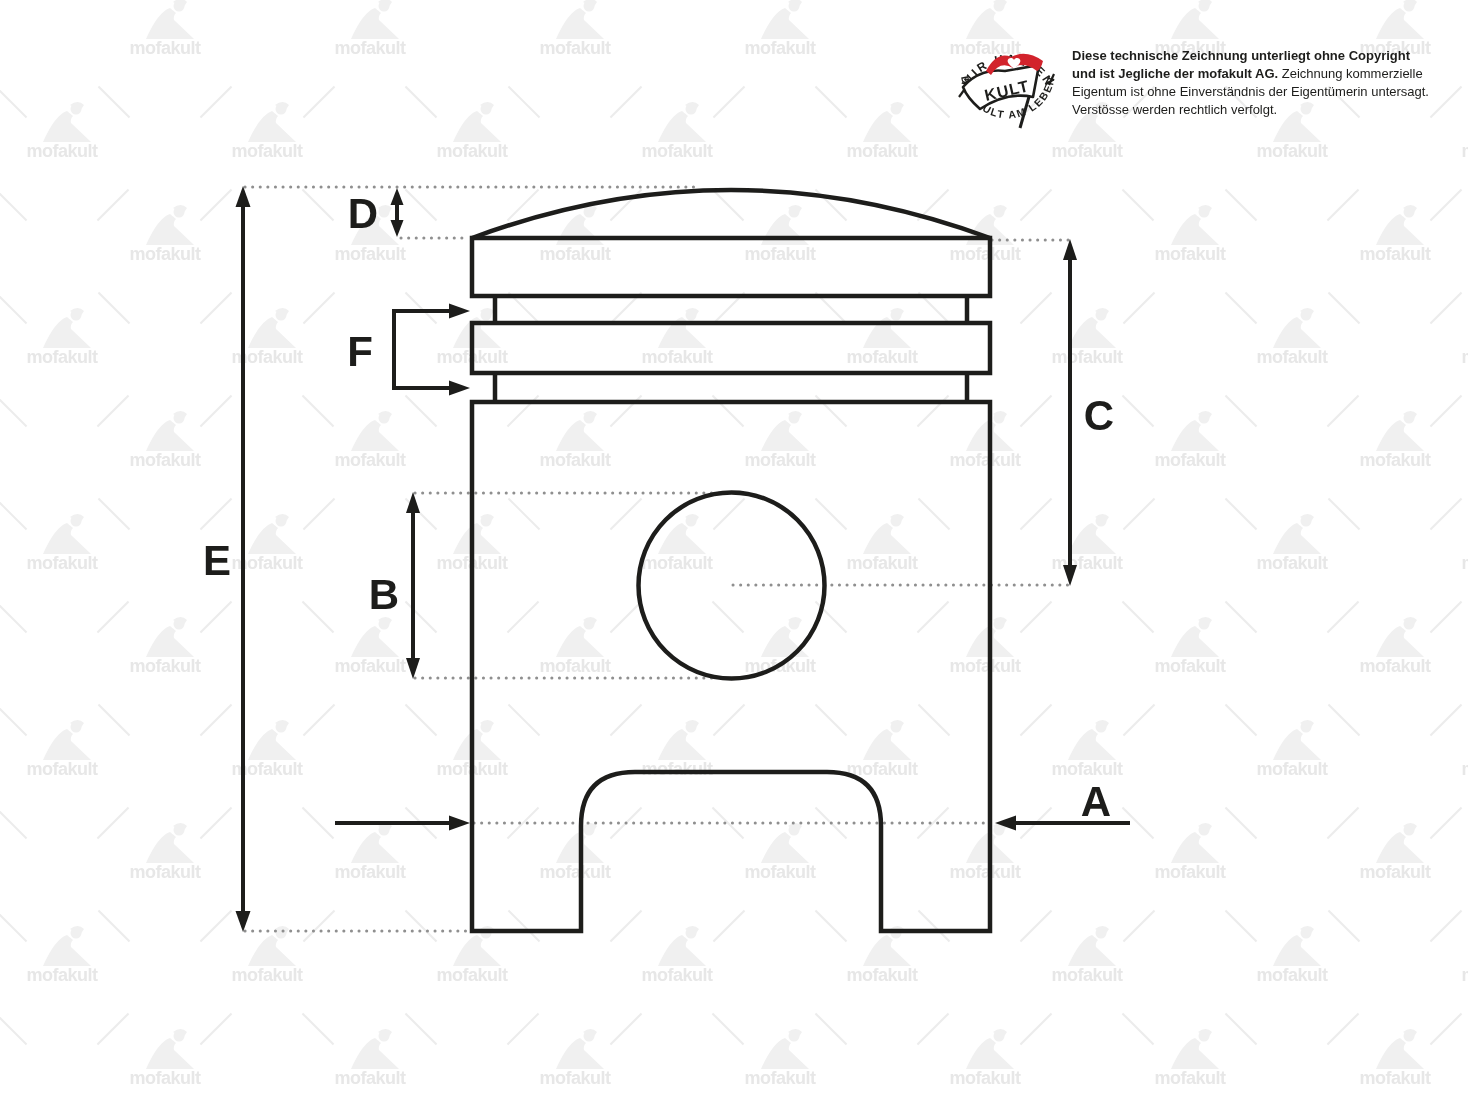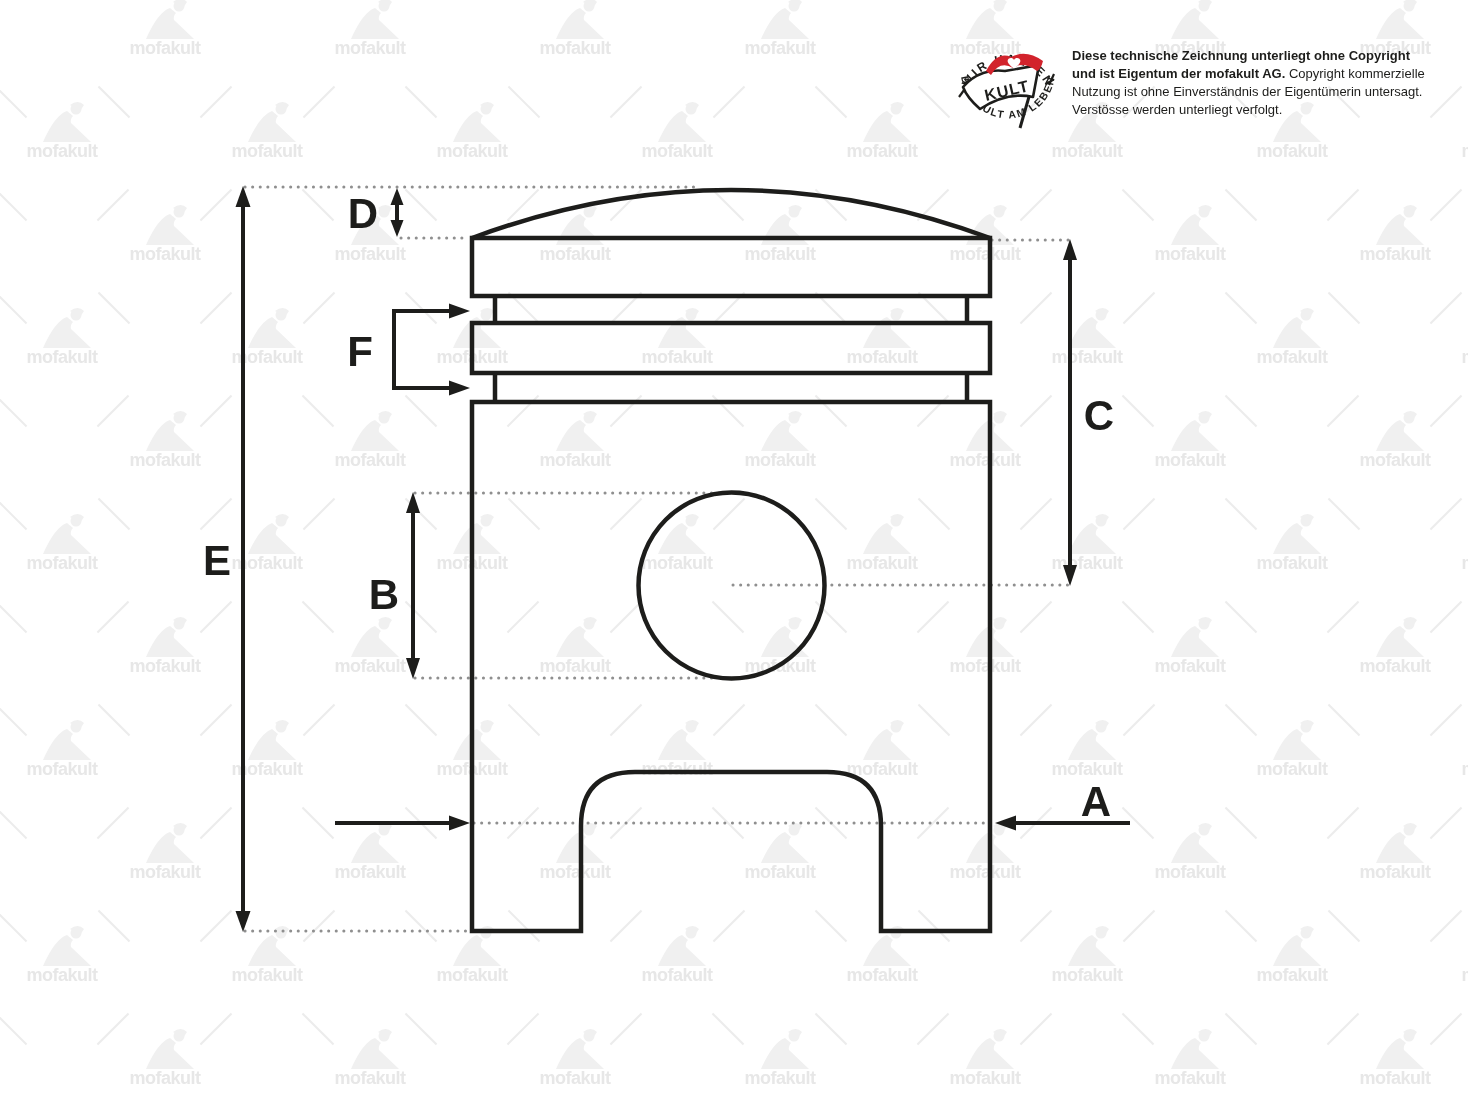--- a/index.html
+++ b/index.html
@@ -750,17 +750,17 @@
 
     <path d="M10,63 C22,49 38,45 52,47 L86,41 L80,73 C62,69 44,74 27,85 C19,78 13,71 10,63 Z" fill="#ffffff" stroke="#1d1d1b" stroke-width="2.6" stroke-linejoin="round"></path>
 
     <path d="M33,47 Q44,27 58,33 Q73,25 90,37 Q88,45 84,47 Q70,37 60,44 Q47,36 38,51 Z" fill="#d2232c"></path>
     <path d="M61,36 c-1.6,-3.2 -6.4,-2.1 -6.4,1.1 c0,3.2 6.4,7.4 6.4,7.4 c0,0 6.4,-4.2 6.4,-7.4 c0,-3.2 -4.8,-4.3 -6.4,-1.1 Z" fill="#ffffff"></path>
     <text transform="translate(33,77) rotate(-13)" font-size="16" font-weight="bold" letter-spacing="1" fill="#1d1d1b">KULT</text>
   </svg>
 
   <div class="copyright">
     <div><span class="b">Diese technische Zeichnung unterliegt ohne Copyright</span><span></span></div>
-    <div><span class="b">und ist Eigentum der mofakult AG.</span><span> Copyright kommerzielle</span></div>
-    <div><span class="b"></span><span>Nutzung ist ohne Einverständnis der Eigentümerin untersagt.</span></div>
-    <div><span class="b"></span><span>Verstösse werden unterliegt verfolgt.</span></div>
+    <div><span class="b">und ist Jegliche der mofakult AG.</span><span> Zeichnung kommerzielle</span></div>
+    <div><span class="b"></span><span>Eigentum ist ohne Einverständnis der Eigentümerin untersagt.</span></div>
+    <div><span class="b"></span><span>Verstösse werden rechtlich verfolgt.</span></div>
   </div>
 </div>
 
 </body></html>

